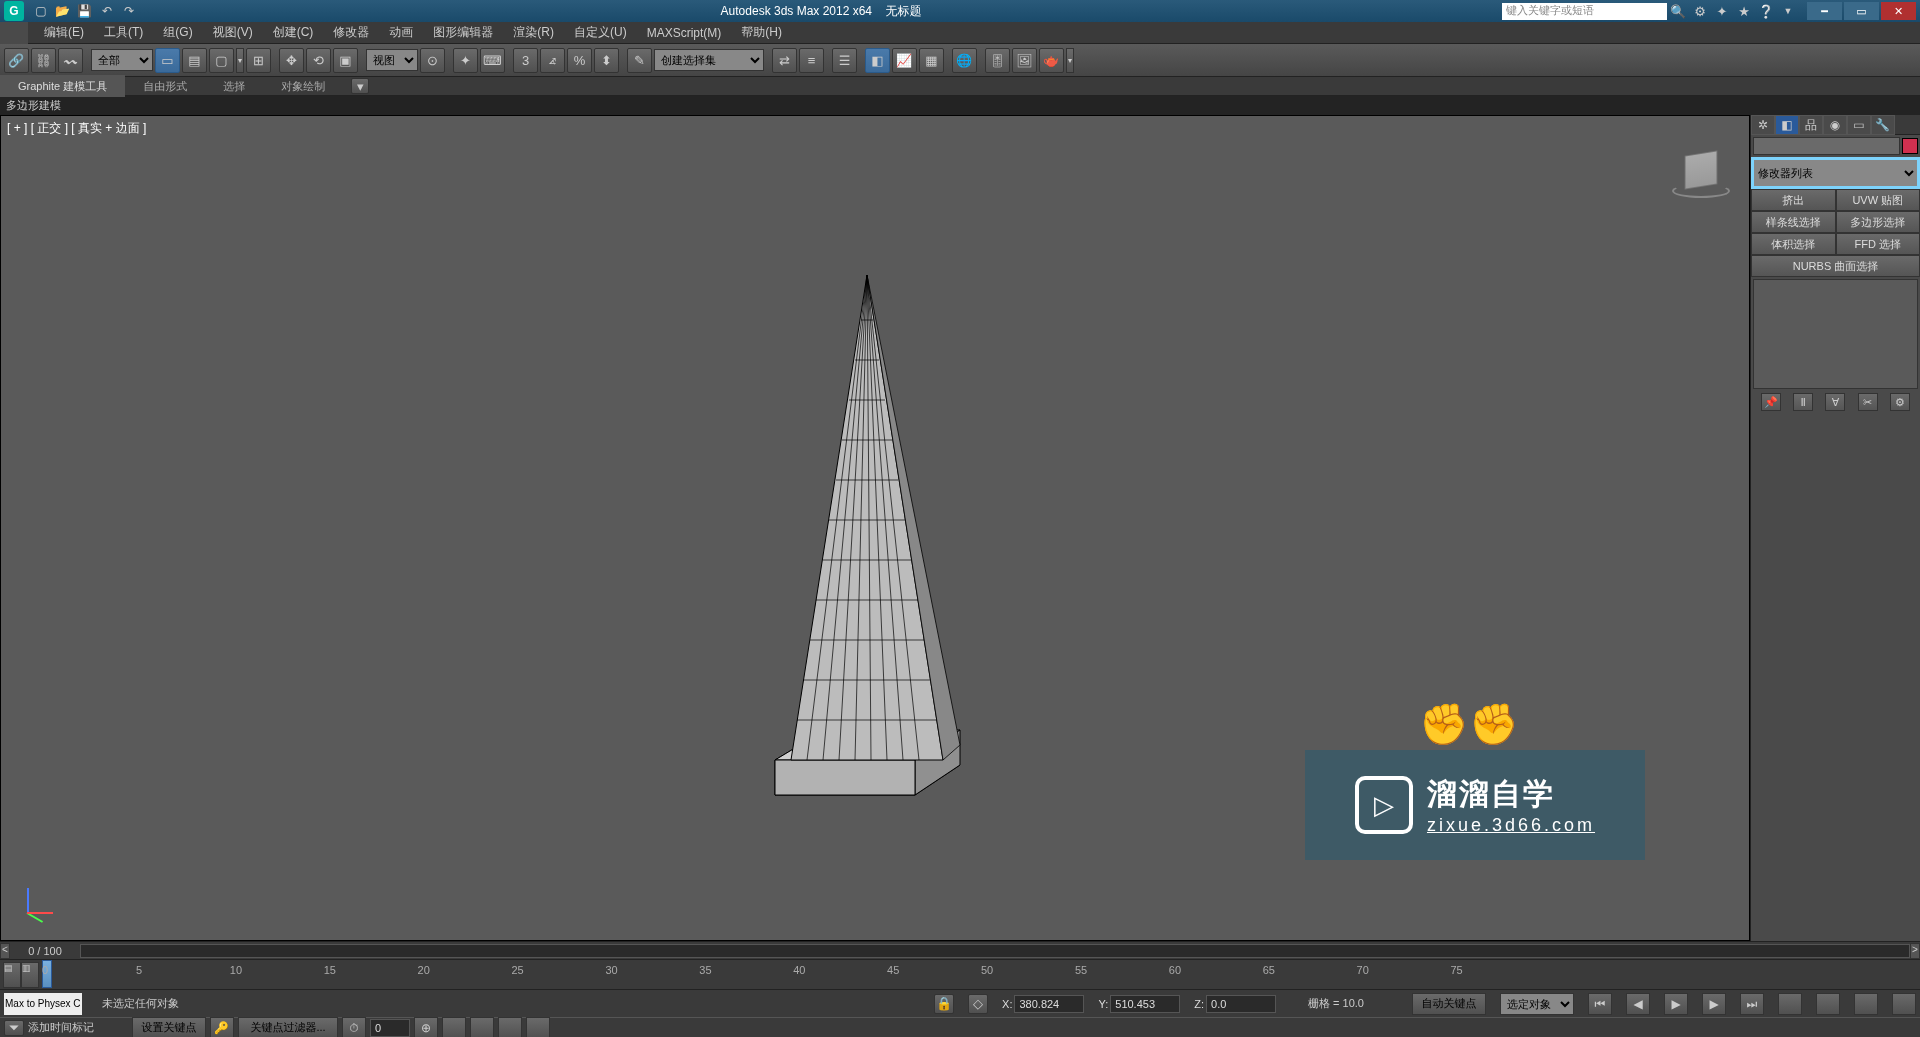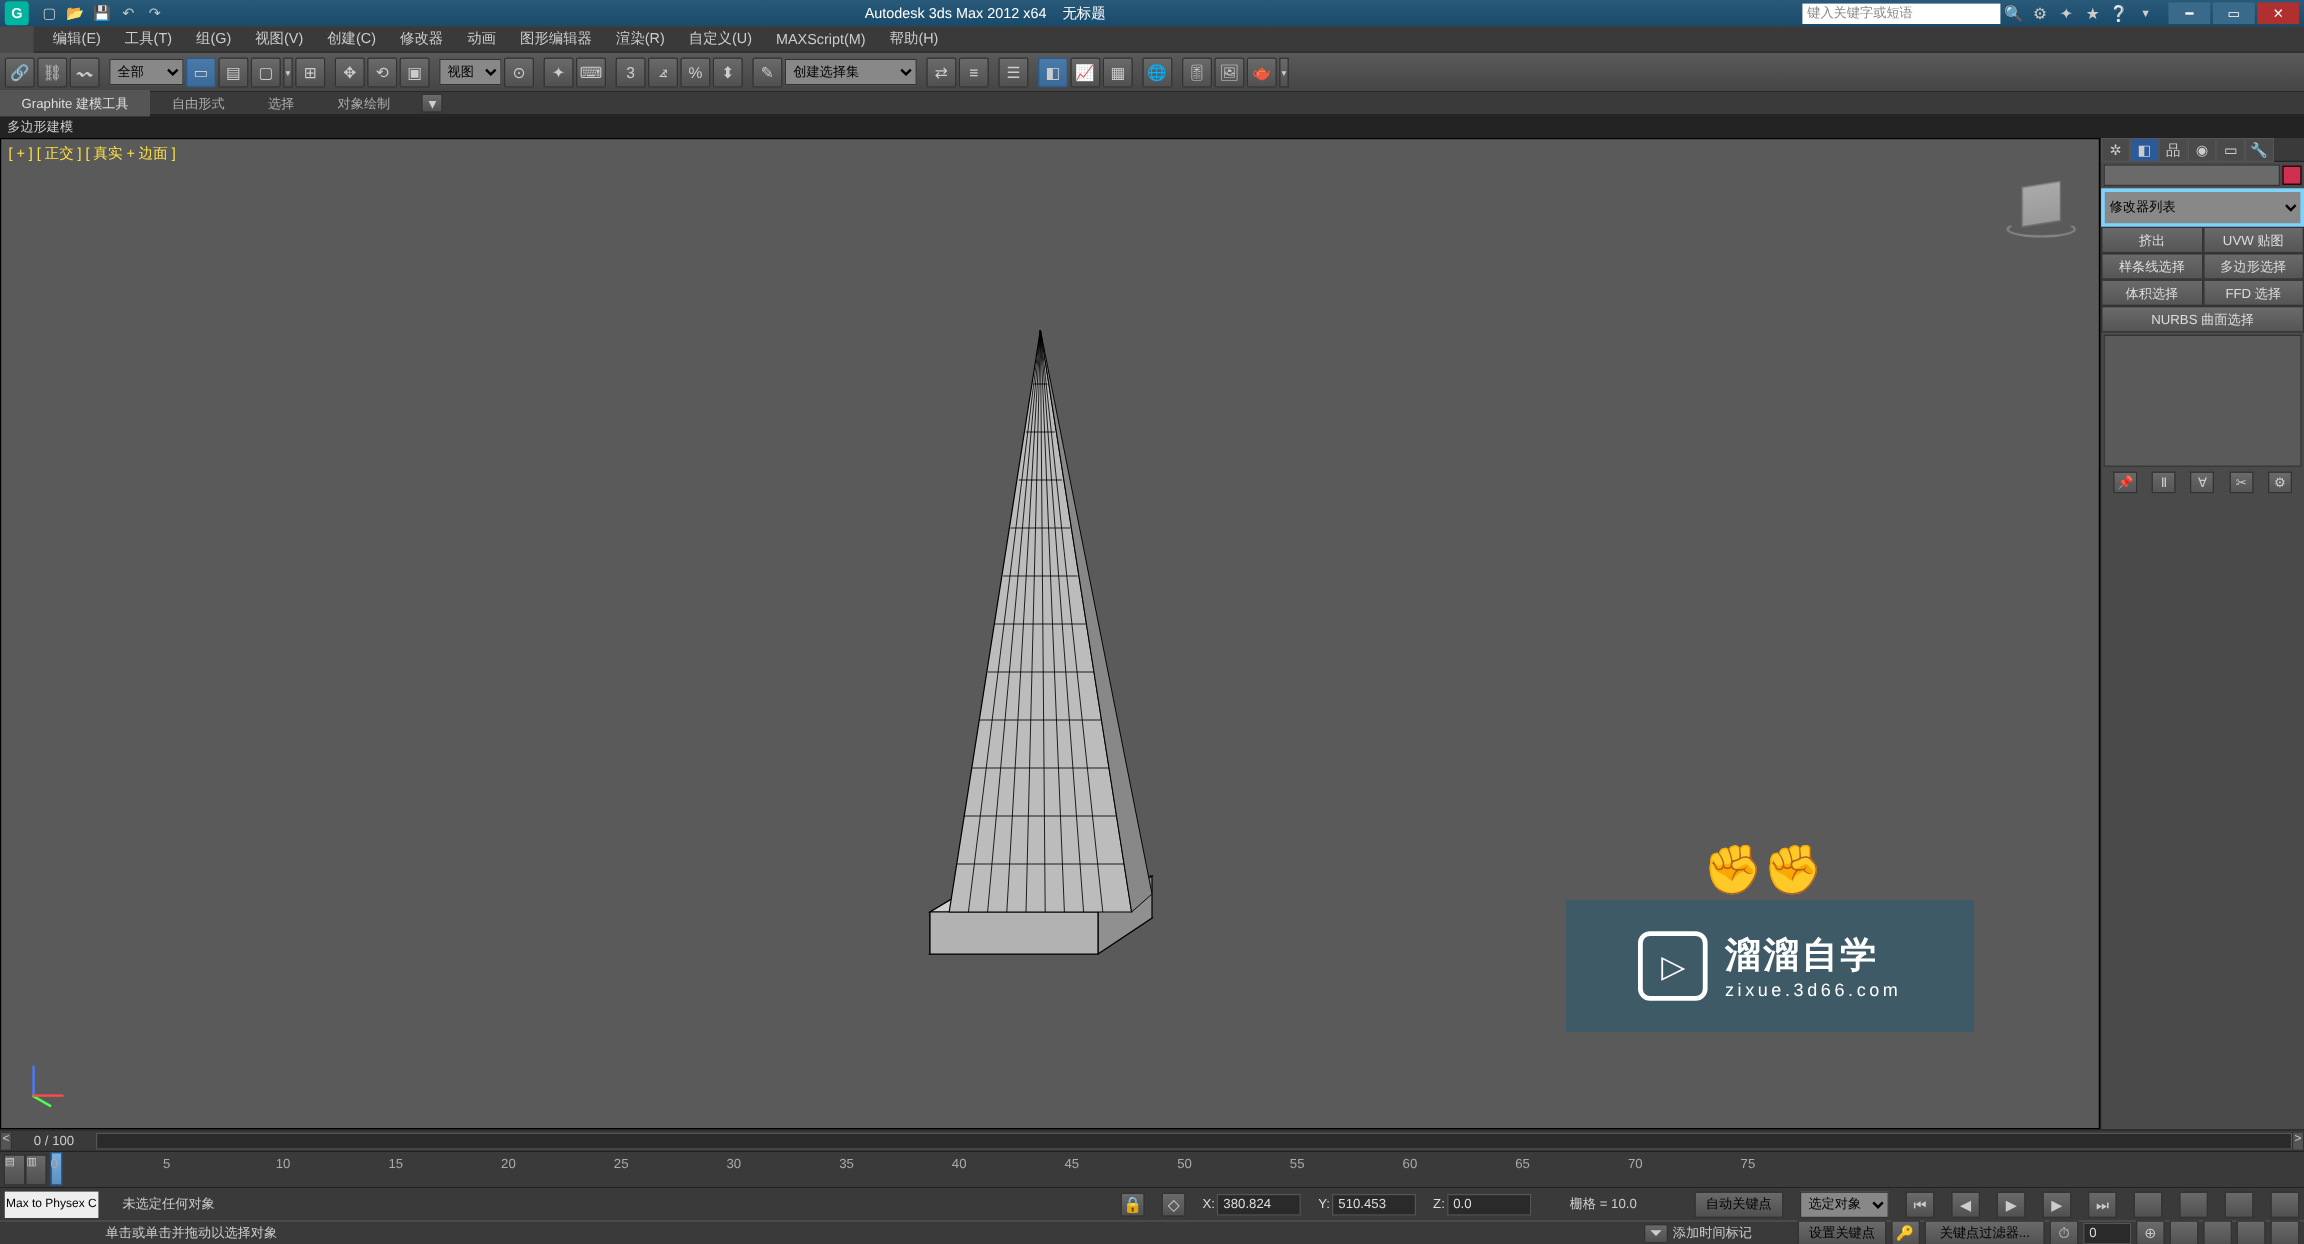--- a/index.html
+++ b/index.html
@@ -33,21 +33,21 @@
 
 .ribbon { height: 19px; background: #3a3a3a; display: flex; align-items: center; border-bottom: 1px solid #222; }
 .ribbon-tab { padding: 11px 18px; color: #aaa; cursor: pointer; font-size: 11px; height: 19px; display:flex; align-items:center; }
 .ribbon-tab.active { background: #555; color: #ddd; }
 .ribbon-ctrl { margin-left: 8px; }
 .ribbon2 { height: 19px; background: #232323; display: flex; align-items: center; padding: 0 6px; font-size: 11px; }
 
 
 .main { display: flex; height: calc(1037px - 22px - 22px - 33px - 19px - 19px - 18px - 30px - 28px - 20px); }
 .viewport-area { flex: 1; background: #5a5a5a; position: relative; border: 1px solid #000; }
-.vp-label { position: absolute; top: 4px; left: 6px; color: #fde047; font-size: 12px; }
+.vp-label { position: absolute; top: 4px; left: 6px; color: #ffffff; font-size: 12px; }
 .viewcube { position: absolute; top: 26px; right: 18px; width: 60px; height: 60px; }
 .cube-face { width: 36px; height: 36px; background: linear-gradient(#aaa,#999); border: 1px solid #777; transform: rotateX(20deg) rotateY(-25deg); margin: 10px auto; }
 .cube-ring { width: 58px; height: 14px; border: 2px solid #888; border-radius: 50%; position: absolute; bottom: 4px; left: 1px; border-top-color: transparent; }
 
 
 .cmd-panel { width: 170px; background: #4a4a4a; border-left: 1px solid #222; }
 .cmd-tabs { height: 20px; display: flex; background: #3a3a3a; border-bottom: 1px solid #222; }
 .cmd-tab { width: 24px; height: 20px; border: 1px solid #555; display: flex; align-items: center; justify-content: center; cursor: pointer; font-size: 12px; background:#4a4a4a; }
 .cmd-tab.active { background: #2a5a9a; }
 .cmd-name-row { height: 22px; background: #4a4a4a; display: flex; align-items: center; padding: 0 2px; }
@@ -94,21 +94,21 @@
 .axis { position: absolute; bottom: 20px; left: 20px; width: 40px; height: 40px; }
 .axis-z { position:absolute; left:6px; bottom:6px; width:2px; height:26px; background:#4a7aff; }
 .axis-x { position:absolute; left:6px; bottom:6px; width:26px; height:2px; background:#ff4a4a; }
 .axis-y { position:absolute; left:6px; bottom:6px; width:18px; height:2px; background:#4aff4a; transform:rotate(30deg); transform-origin:left; }
 
 
 .watermark { position: absolute; right: 104px; bottom: 80px; width: 340px; height: 110px; background: rgba(58,90,104,0.85); display:flex; align-items:center; justify-content:center; gap:14px; }
 .wm-logo { width:58px; height:58px; border:4px solid #fff; border-radius:10px; display:flex; align-items:center; justify-content:center; color:#fff; font-size:26px; }
 .wm-text { color:#fff; }
 .wm-title { font-size: 30px; font-weight:bold; letter-spacing:2px; }
-.wm-url { font-size: 15px; letter-spacing:3px; }
+.wm-url { font-size: 18px; letter-spacing:3px;text-decoration:underline; }
 .hand { position:absolute; right:230px; bottom:192px; font-size:40px; color:#ddd; }
 </style>
 </head>
 <body>
 
 <div class="titlebar">
   <div class="app-icon">G</div>
   <button class="qat-btn">▢</button>
   <button class="qat-btn">📂</button>
   <button class="qat-btn">💾</button>
@@ -354,21 +354,20 @@
   <div class="play-btn">▶</div>
   <div class="play-btn">▶</div>
   <div class="play-btn">⏭</div>
   <div class="nav-cube"></div>
   <div class="nav-cube"></div>
   <div class="nav-cube"></div>
   <div class="nav-cube"></div>
 </div>
 
 <div class="status2">
-  <div class="prompt">单击或单击并拖动以选择对象</div>
   <div class="tb-btn" style="width:20px;height:16px">⏷</div>
   <span>添加时间标记</span>
   <div style="flex:0 0 30px"></div>
   <button class="play-btn" style="width:74px;font-size:11px">设置关键点</button>
   <div class="play-btn">🔑</div>
   <button class="play-btn" style="width:100px;font-size:11px">关键点过滤器...</button>
   <div class="play-btn">⏱</div>
   <input class="coord-input" style="width: 40px;" value="0">
   <div class="play-btn">⊕</div>
   <div class="nav-cube"></div>

